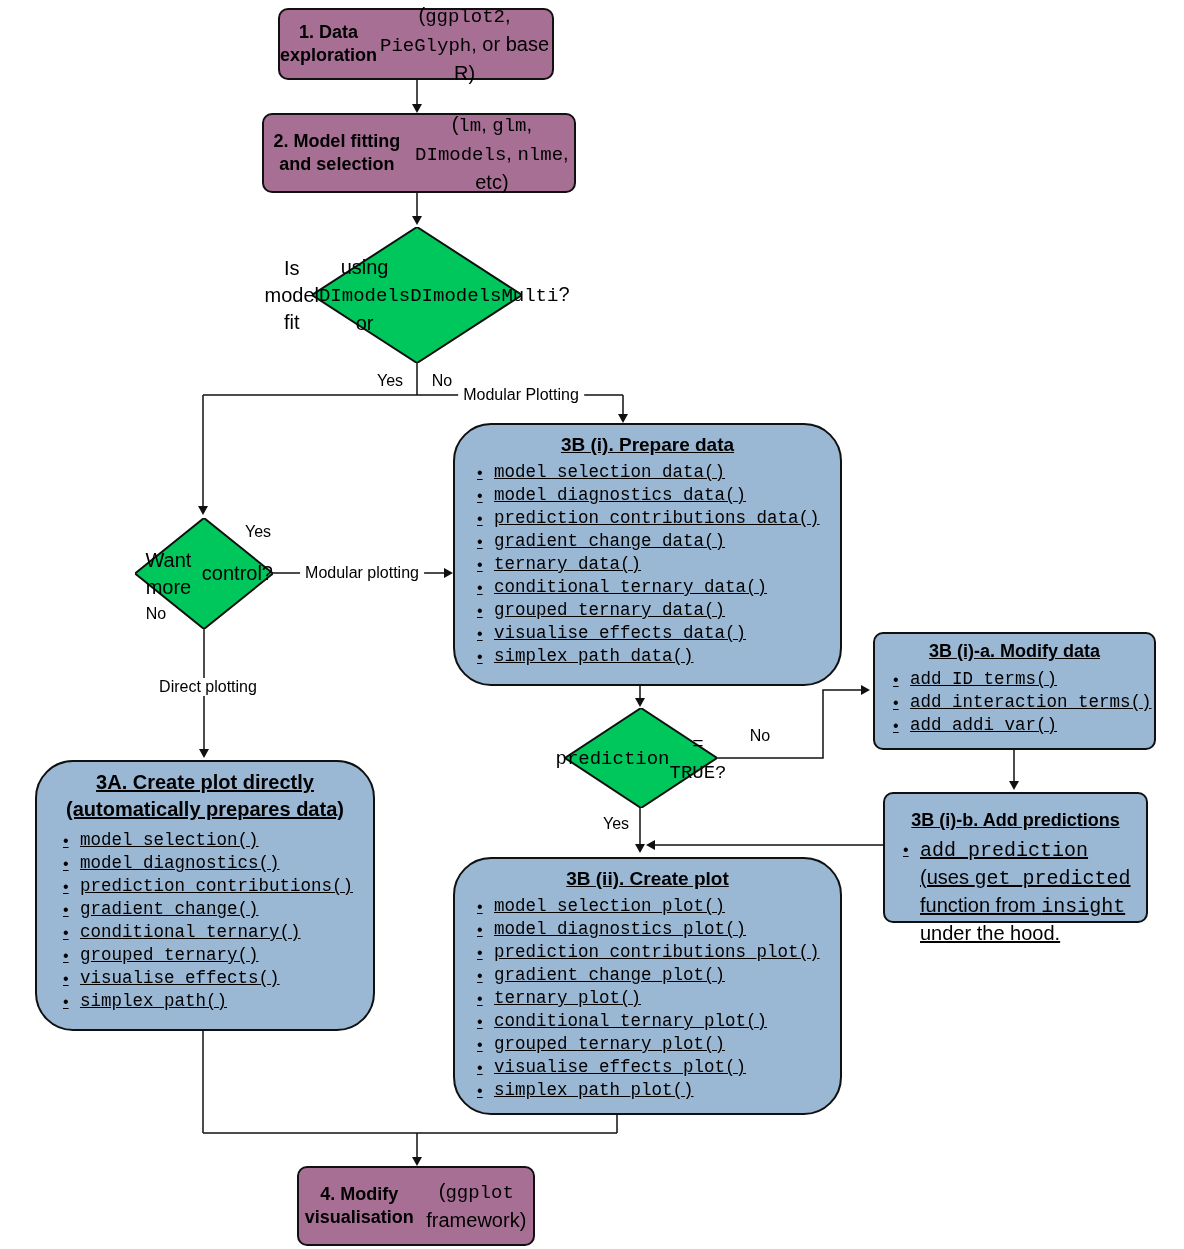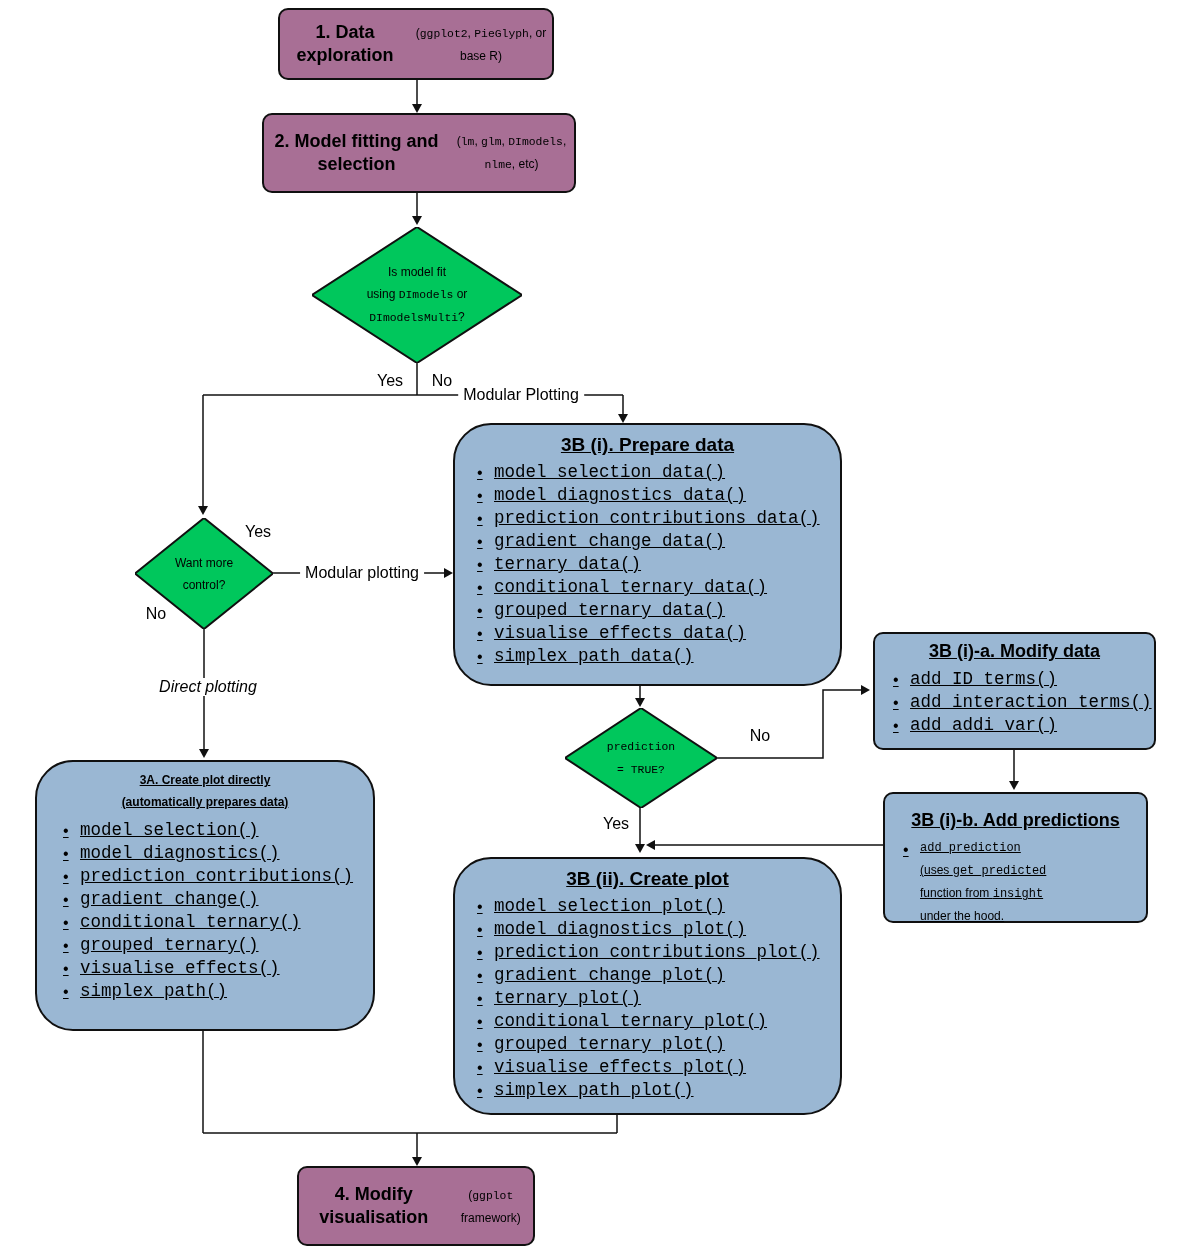--- a/index.html
+++ b/index.html
@@ -14,25 +14,25 @@
   .psub{font-size:15.5px;line-height:21px;}
   .btitle{text-align:center;font-weight:bold;font-size:19px;line-height:25px;padding-top:7px;}
   .btitle div{line-height:24px;}
   .items{padding:4px 4px 0 22px;}
   .li{display:flex;align-items:flex-start;line-height:23px;font-size:17.5px;}
   .bullet{width:17px;flex:0 0 17px;font-size:16px;}
   .code, .mono{font-family:"Liberation Mono","DejaVu Sans Mono",monospace;}
   .psub .mono, .dtext .mono{font-size:0.95em;}
   .diamond{position:absolute;z-index:1;}
   .diamond svg{position:absolute;left:0;top:0;width:100%;height:100%;}
-  .dtext{position:absolute;left:0;top:0;right:0;bottom:0;display:flex;flex-direction:column;
+  .dtext{position:absolute;left:0;top:0;right:0;bottom:0;display:flex;flex-direction:row;
          align-items:center;justify-content:center;text-align:center;font-size:16px;line-height:21px;z-index:1;}
   .elabel{position:absolute;transform:translate(-50%,-50%);font-size:16px;white-space:nowrap;z-index:3;}
   .onl{background:#ffffff;padding:0 5px;}
-  .rich div{line-height:22px;font-size:12px;}
+  .rich div{line-height:27px;font-size:20px;}
   .hang{padding:3px 4px 0 18px;}
   .hang .bullet{margin-top:2px;}
 </style>
 </head>
 <body>
 
 <div id="canvas">
 
   <svg id="wires" width="1184" height="1249">
     <g stroke="#101010" stroke-width="1.5" fill="none">
@@ -277,17 +277,17 @@
         <div><span>(</span><span class="mono">ggplot</span><span> framework)</span></div>
       </div>
   </div>
 
   <div class="elabel" style="left:390px;top:381px;">Yes</div>
   <div class="elabel" style="left:442px;top:381px;">No</div>
   <div class="elabel onl" style="left:521px;top:395px;">Modular Plotting</div>
   <div class="elabel" style="left:258px;top:532px;">Yes</div>
   <div class="elabel onl" style="left:362px;top:573px;">Modular plotting</div>
   <div class="elabel" style="left:156px;top:614px;">No</div>
-  <div class="elabel onl" style="left:208px;top:687px;font-style:italic;">Direct plotting</div>
+  <div class="elabel onl" style="left:208px;top:687px;">Direct plotting</div>
   <div class="elabel" style="left:760px;top:736px;">No</div>
   <div class="elabel" style="left:616px;top:824px;">Yes</div>
 
 </div>
 
 </body></html>

